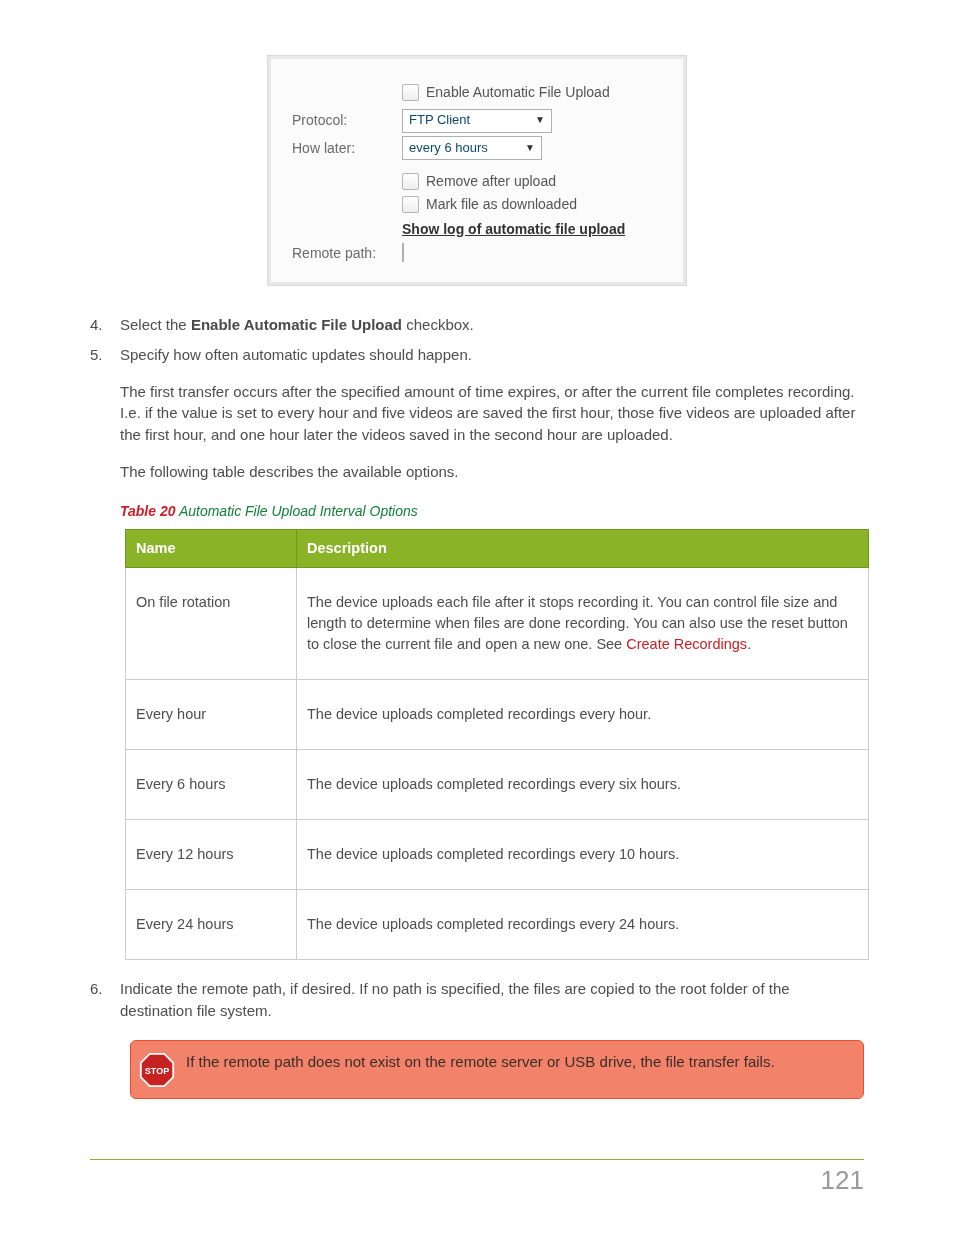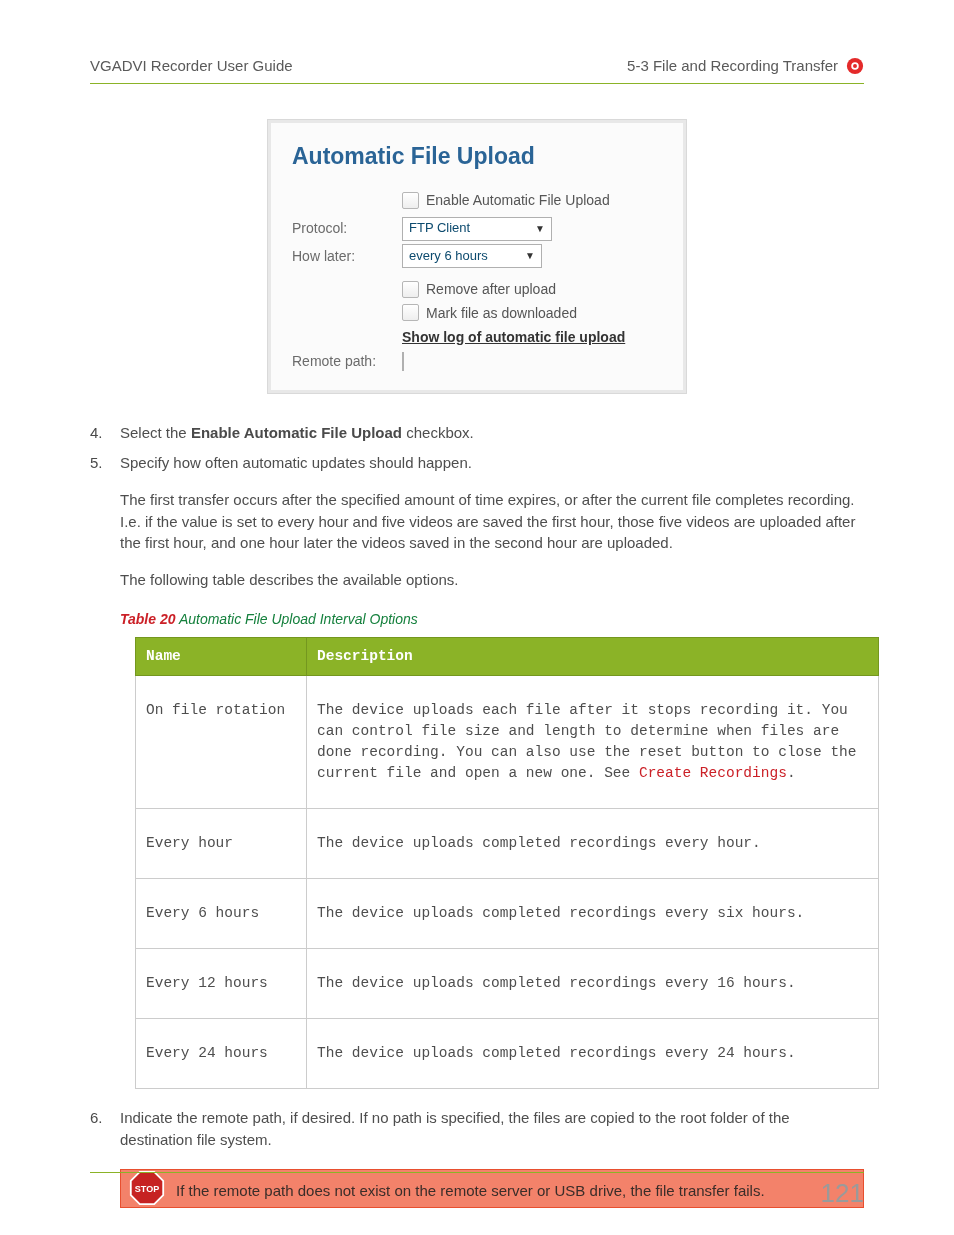--- a/index.html
+++ b/index.html
@@ -84,40 +84,39 @@
   ol.steps { list-style:none; padding:0; margin:0 0 10px 0; }
   ol.steps > li { display:flex; margin: 8px 0; }
   ol.steps .num { width:30px; flex:none; color:#4a4a4a; }
   ol.steps .body { flex:1; }
   .indent { margin-left:30px; }
   strong { font-weight:700; color:#4a4a4a; }
   .table-caption { margin:18px 0 8px 30px; font-size:14px; }
   .table-caption .cap-prefix { color: var(--heading-red); font-weight:700; font-style:italic; }
   .table-caption .cap-text { color:#15803d; font-style:italic; }
   table.opts {
-    border-collapse: collapse; width: calc(100% - 30px); margin-left:45px;
+    border-collapse: collapse; width: calc(100% - 30px); margin-left:35px;
     font-size:14.5px;
-    font-family:Liberation Mono, monospace;
   }
   table.opts th {
     background: var(--accent-green); color:#fff; font-weight:700; text-align:left;
     padding:8px 10px; border:1px solid #74971f;
   }
   table.opts td {
     border:1px solid var(--border-gray); padding:24px 10px; vertical-align:top;
     color:#4e4e4e;
   }
   table.opts td.name-col { width:150px; }
   .inline-link { color: var(--heading-red); }
   .stop-box {
-    margin: 18px 0 0 30px;
+    margin: 18px 0 0 40px;
     background: var(--stop-bg);
     border:1px solid var(--stop-border);
-    border-radius: 0;
-    padding: 10px 12px 5px 55px;
+    border-radius: 6px;
+    padding: 10px 12px 26px 55px;
     position:relative;
     color:#3a2d29;
     font-size:15px;
   }
   .stop-sign {
     position:absolute; left:8px; top:50%; transform:translateY(-50%);
     width:36px; height:36px;
   }
   .footer-line {
     position:absolute; left:90px; right:90px; bottom:75px;
@@ -126,35 +125,23 @@
   .page-number {
     position:absolute; right:90px; bottom:35px;
     color:#9a9a9a; font-size:26px;
   }
 </style>
 </head>
 <body>
 
 <div class="page">
 
-  <div class="header-row">
-    <span>VGADVI Recorder User Guide</span>
-    <span class="header-right-group">
-      <span>5-3 File and Recording Transfer</span>
-      <svg class="logo-icon" viewBox="0 0 20 20">
-        <circle cx="10" cy="10" r="9" fill="#e42a2a"></circle>
-        <circle cx="10" cy="10" r="4.2" fill="#ffffff"></circle>
-        <circle cx="10" cy="10" r="2.2" fill="#e42a2a"></circle>
-      </svg>
-    </span>
-  </div>
 
   <div class="panel-wrap">
     <div class="panel">
-      <div class="panel-title">Automatic File Upload</div>
 
       <div class="form-row">
         <div class="form-label"></div>
         <div class="form-field">
           <div class="chk-line">
             <span class="chk-box"></span>
             <span>Enable Automatic File Upload</span>
           </div>
         </div>
       </div>
@@ -238,21 +225,21 @@
       <tr>
         <td class="name-col">Every hour</td>
         <td>The device uploads completed recordings every hour.</td>
       </tr>
       <tr>
         <td class="name-col">Every 6 hours</td>
         <td>The device uploads completed recordings every six hours.</td>
       </tr>
       <tr>
         <td class="name-col">Every 12 hours</td>
-        <td>The device uploads completed recordings every 16 hours.</td>
+        <td>The device uploads completed recordings every 10 hours.</td>
       </tr>
       <tr>
         <td class="name-col">Every 24 hours</td>
         <td>The device uploads completed recordings every 24 hours.</td>
       </tr>
     </tbody>
   </table>
 
   <ol class="steps" style="margin-top:18px">
     <li>

